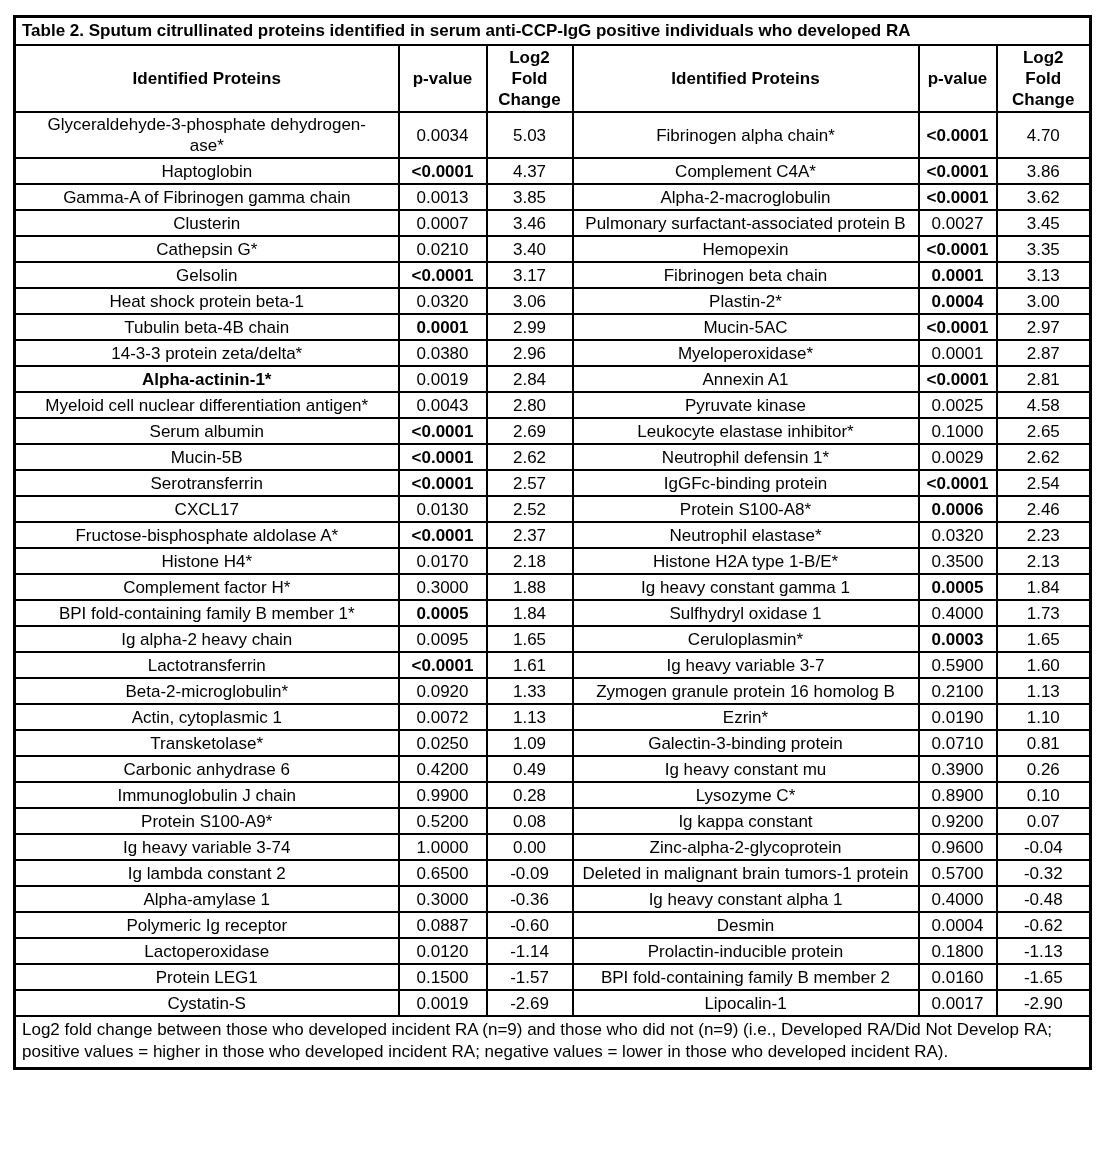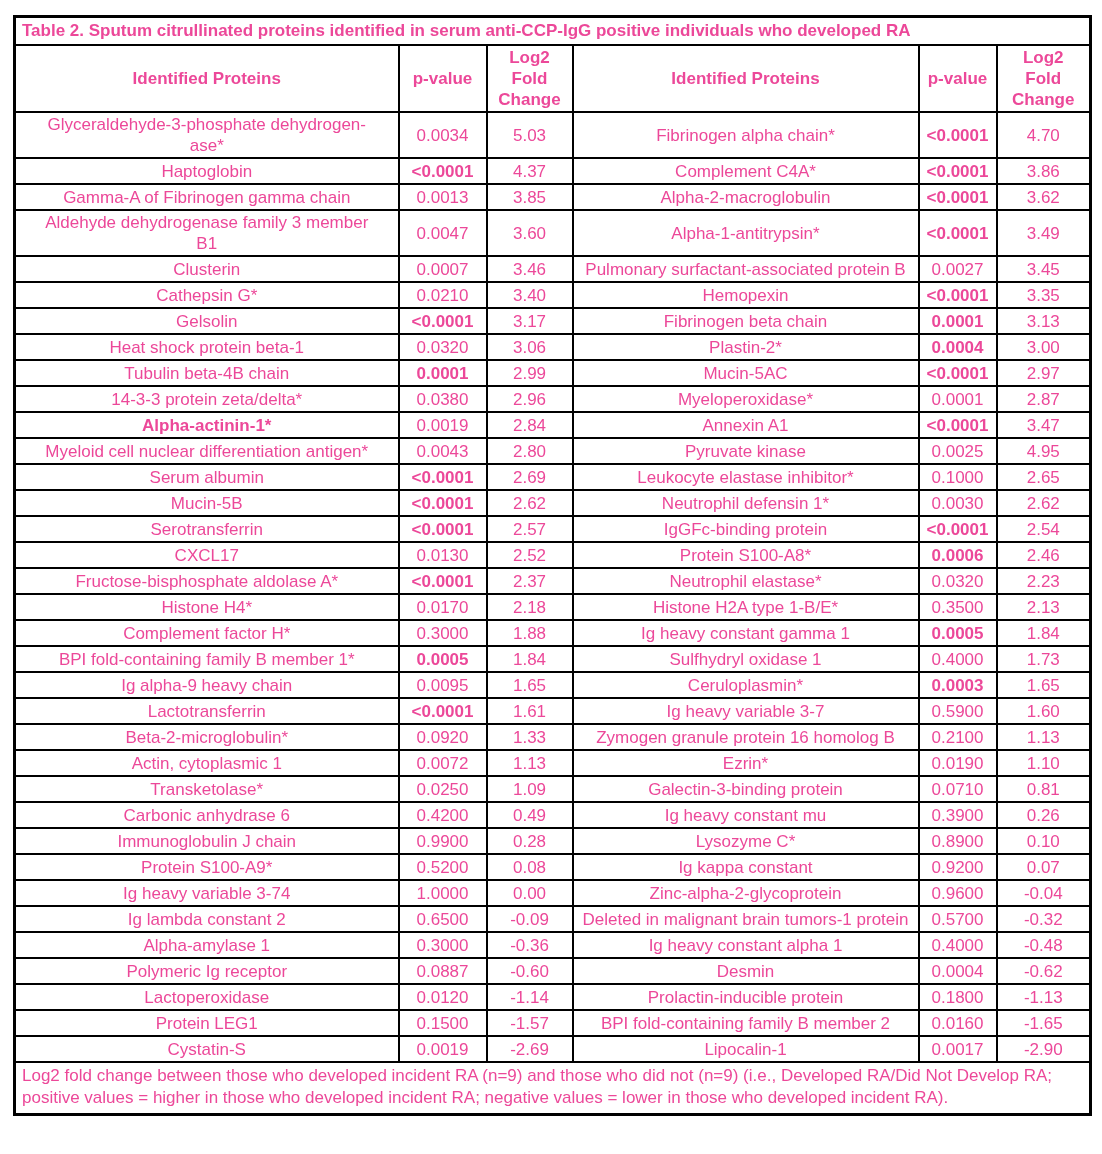--- a/index.html
+++ b/index.html
@@ -7,21 +7,21 @@
     padding: 0;
     background: #ffffff;
     width: 1102px;
   }
   .page {
     width: 1102px;
     height: 1154px;
     box-sizing: border-box;
     padding: 15px 13px 0 13px;
     font-family: "Liberation Sans", sans-serif;
-    color: #ec4899;
+    color: #000000;
   }
   table.main {
     border-collapse: collapse;
     table-layout: fixed;
     width: 1076px;
     border: 3px solid #000;
     font-size: 17px;
   }
   td, th {
     border: 2px solid #000;
@@ -108,29 +108,20 @@
   </tr>
         <tr>
     <td class="protein">Gamma-A of Fibrinogen gamma chain</td>
     <td class="num">0.0013</td>
     <td class="num">3.85</td>
     <td class="protein">Alpha-2-macroglobulin</td>
     <td class="num b">&lt;0.0001</td>
     <td class="num">3.62</td>
   </tr>
         <tr>
-    <td class="protein">Aldehyde dehydrogenase family 3 member
-B1</td>
-    <td class="num">0.0047</td>
-    <td class="num">3.60</td>
-    <td class="protein">Alpha-1-antitrypsin*</td>
-    <td class="num b">&lt;0.0001</td>
-    <td class="num">3.49</td>
-  </tr>
-        <tr>
     <td class="protein">Clusterin</td>
     <td class="num">0.0007</td>
     <td class="num">3.46</td>
     <td class="protein">Pulmonary surfactant-associated protein B</td>
     <td class="num">0.0027</td>
     <td class="num">3.45</td>
   </tr>
         <tr>
     <td class="protein">Cathepsin G*</td>
     <td class="num">0.0210</td>
@@ -170,44 +161,44 @@
     <td class="protein">Myeloperoxidase*</td>
     <td class="num">0.0001</td>
     <td class="num">2.87</td>
   </tr>
         <tr>
     <td class="protein b">Alpha-actinin-1*</td>
     <td class="num">0.0019</td>
     <td class="num">2.84</td>
     <td class="protein">Annexin A1</td>
     <td class="num b">&lt;0.0001</td>
-    <td class="num">3.47</td>
+    <td class="num">2.81</td>
   </tr>
         <tr>
     <td class="protein">Myeloid cell nuclear differentiation antigen*</td>
     <td class="num">0.0043</td>
     <td class="num">2.80</td>
     <td class="protein">Pyruvate kinase</td>
     <td class="num">0.0025</td>
-    <td class="num">4.95</td>
+    <td class="num">4.58</td>
   </tr>
         <tr>
     <td class="protein">Serum albumin</td>
     <td class="num b">&lt;0.0001</td>
     <td class="num">2.69</td>
     <td class="protein">Leukocyte elastase inhibitor*</td>
     <td class="num">0.1000</td>
     <td class="num">2.65</td>
   </tr>
         <tr>
     <td class="protein">Mucin-5B</td>
     <td class="num b">&lt;0.0001</td>
     <td class="num">2.62</td>
     <td class="protein">Neutrophil defensin 1*</td>
-    <td class="num">0.0030</td>
+    <td class="num">0.0029</td>
     <td class="num">2.62</td>
   </tr>
         <tr>
     <td class="protein">Serotransferrin</td>
     <td class="num b">&lt;0.0001</td>
     <td class="num">2.57</td>
     <td class="protein">IgGFc-binding protein</td>
     <td class="num b">&lt;0.0001</td>
     <td class="num">2.54</td>
   </tr>
@@ -245,21 +236,21 @@
   </tr>
         <tr>
     <td class="protein">BPI fold-containing family B member 1*</td>
     <td class="num b">0.0005</td>
     <td class="num">1.84</td>
     <td class="protein">Sulfhydryl oxidase 1</td>
     <td class="num">0.4000</td>
     <td class="num">1.73</td>
   </tr>
         <tr>
-    <td class="protein">Ig alpha-9 heavy chain</td>
+    <td class="protein">Ig alpha-2 heavy chain</td>
     <td class="num">0.0095</td>
     <td class="num">1.65</td>
     <td class="protein">Ceruloplasmin*</td>
     <td class="num b">0.0003</td>
     <td class="num">1.65</td>
   </tr>
         <tr>
     <td class="protein">Lactotransferrin</td>
     <td class="num b">&lt;0.0001</td>
     <td class="num">1.61</td>

